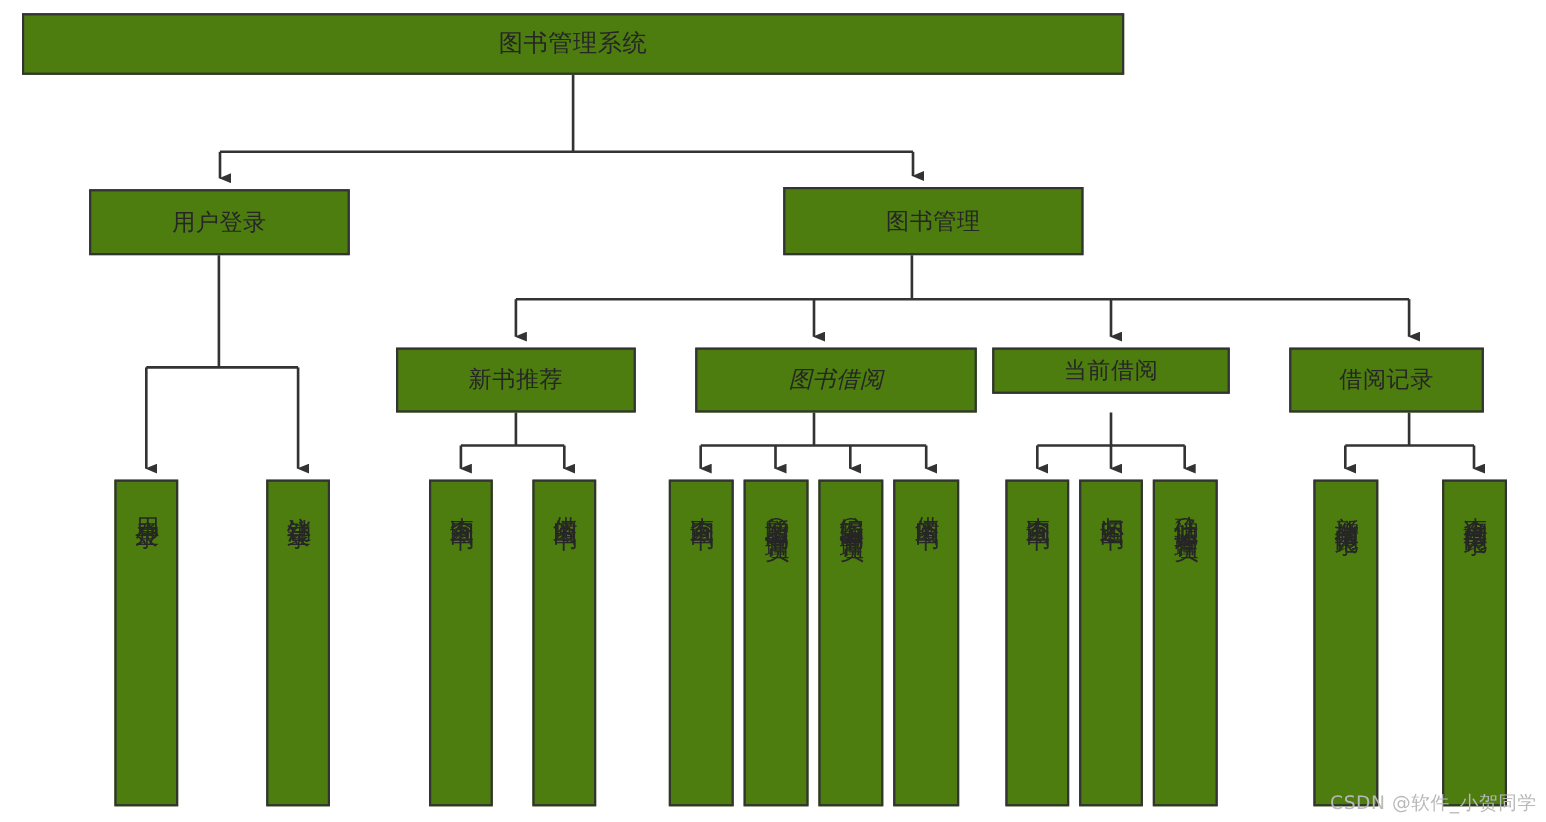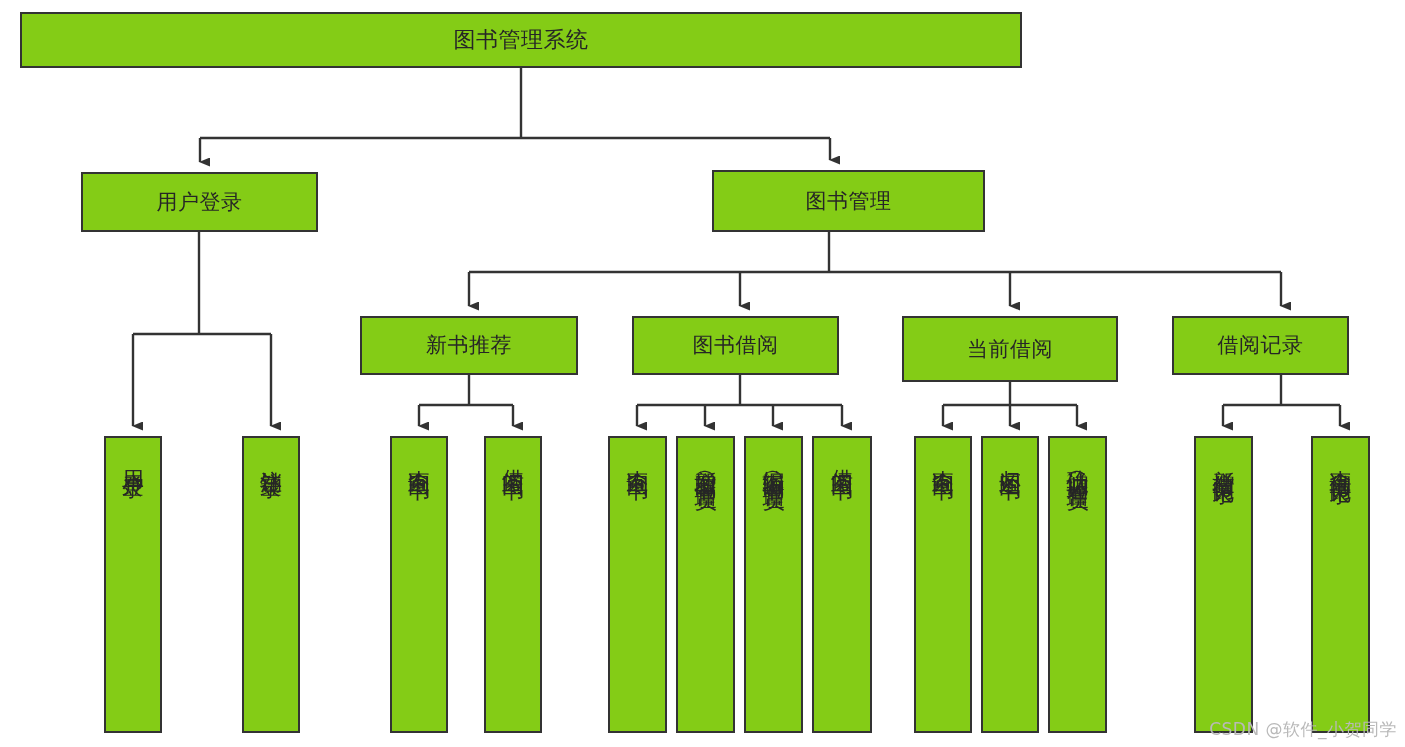--- a/index.html
+++ b/index.html
@@ -27,21 +27,21 @@
     position: absolute;
     left: 0; top: 0;
     width: 1405px;
     height: 747px;
     pointer-events: none;
   }
 
   .node {
     position: absolute;
     border: 2px solid #333333;
-    background: #84cc16;
+    background: #4d7c0f;
     display: flex;
     align-items: center;
     justify-content: center;
     color: #262626;
   }
 
   .node-label {
     display: block;
     text-align: center;
     line-height: 1.28;
@@ -151,25 +151,25 @@
   </div>
 
   <div class="node horiz" style="left:712px; top:170px; width:273px; height:62px;">
     <span class="node-label">图书管理</span>
   </div>
 
   <div class="node horiz" style="left:360px; top:316px; width:218px; height:59px;">
     <span class="node-label">新书推荐</span>
   </div>
 
-  <div class="node horiz" style="left:632px; top:316px; width:207px; height:59px;">
+  <div class="node horiz" style="left:632px; top:316px; width:256px; height:59px;font-style:italic;">
     <span class="node-label">图书借阅</span>
   </div>
 
-  <div class="node horiz" style="left:902px; top:316px; width:216px; height:66px;">
+  <div class="node horiz" style="left:902px; top:316px; width:216px; height:42px;">
     <span class="node-label">当前借阅</span>
   </div>
 
   <div class="node horiz" style="left:1172px; top:316px; width:177px; height:59px;">
     <span class="node-label">借阅记录</span>
   </div>
 
   <div class="node vert" style="left:104px; top:436px; width:58px; height:297px;">
     <span class="node-label">用户登录</span>
   </div>

